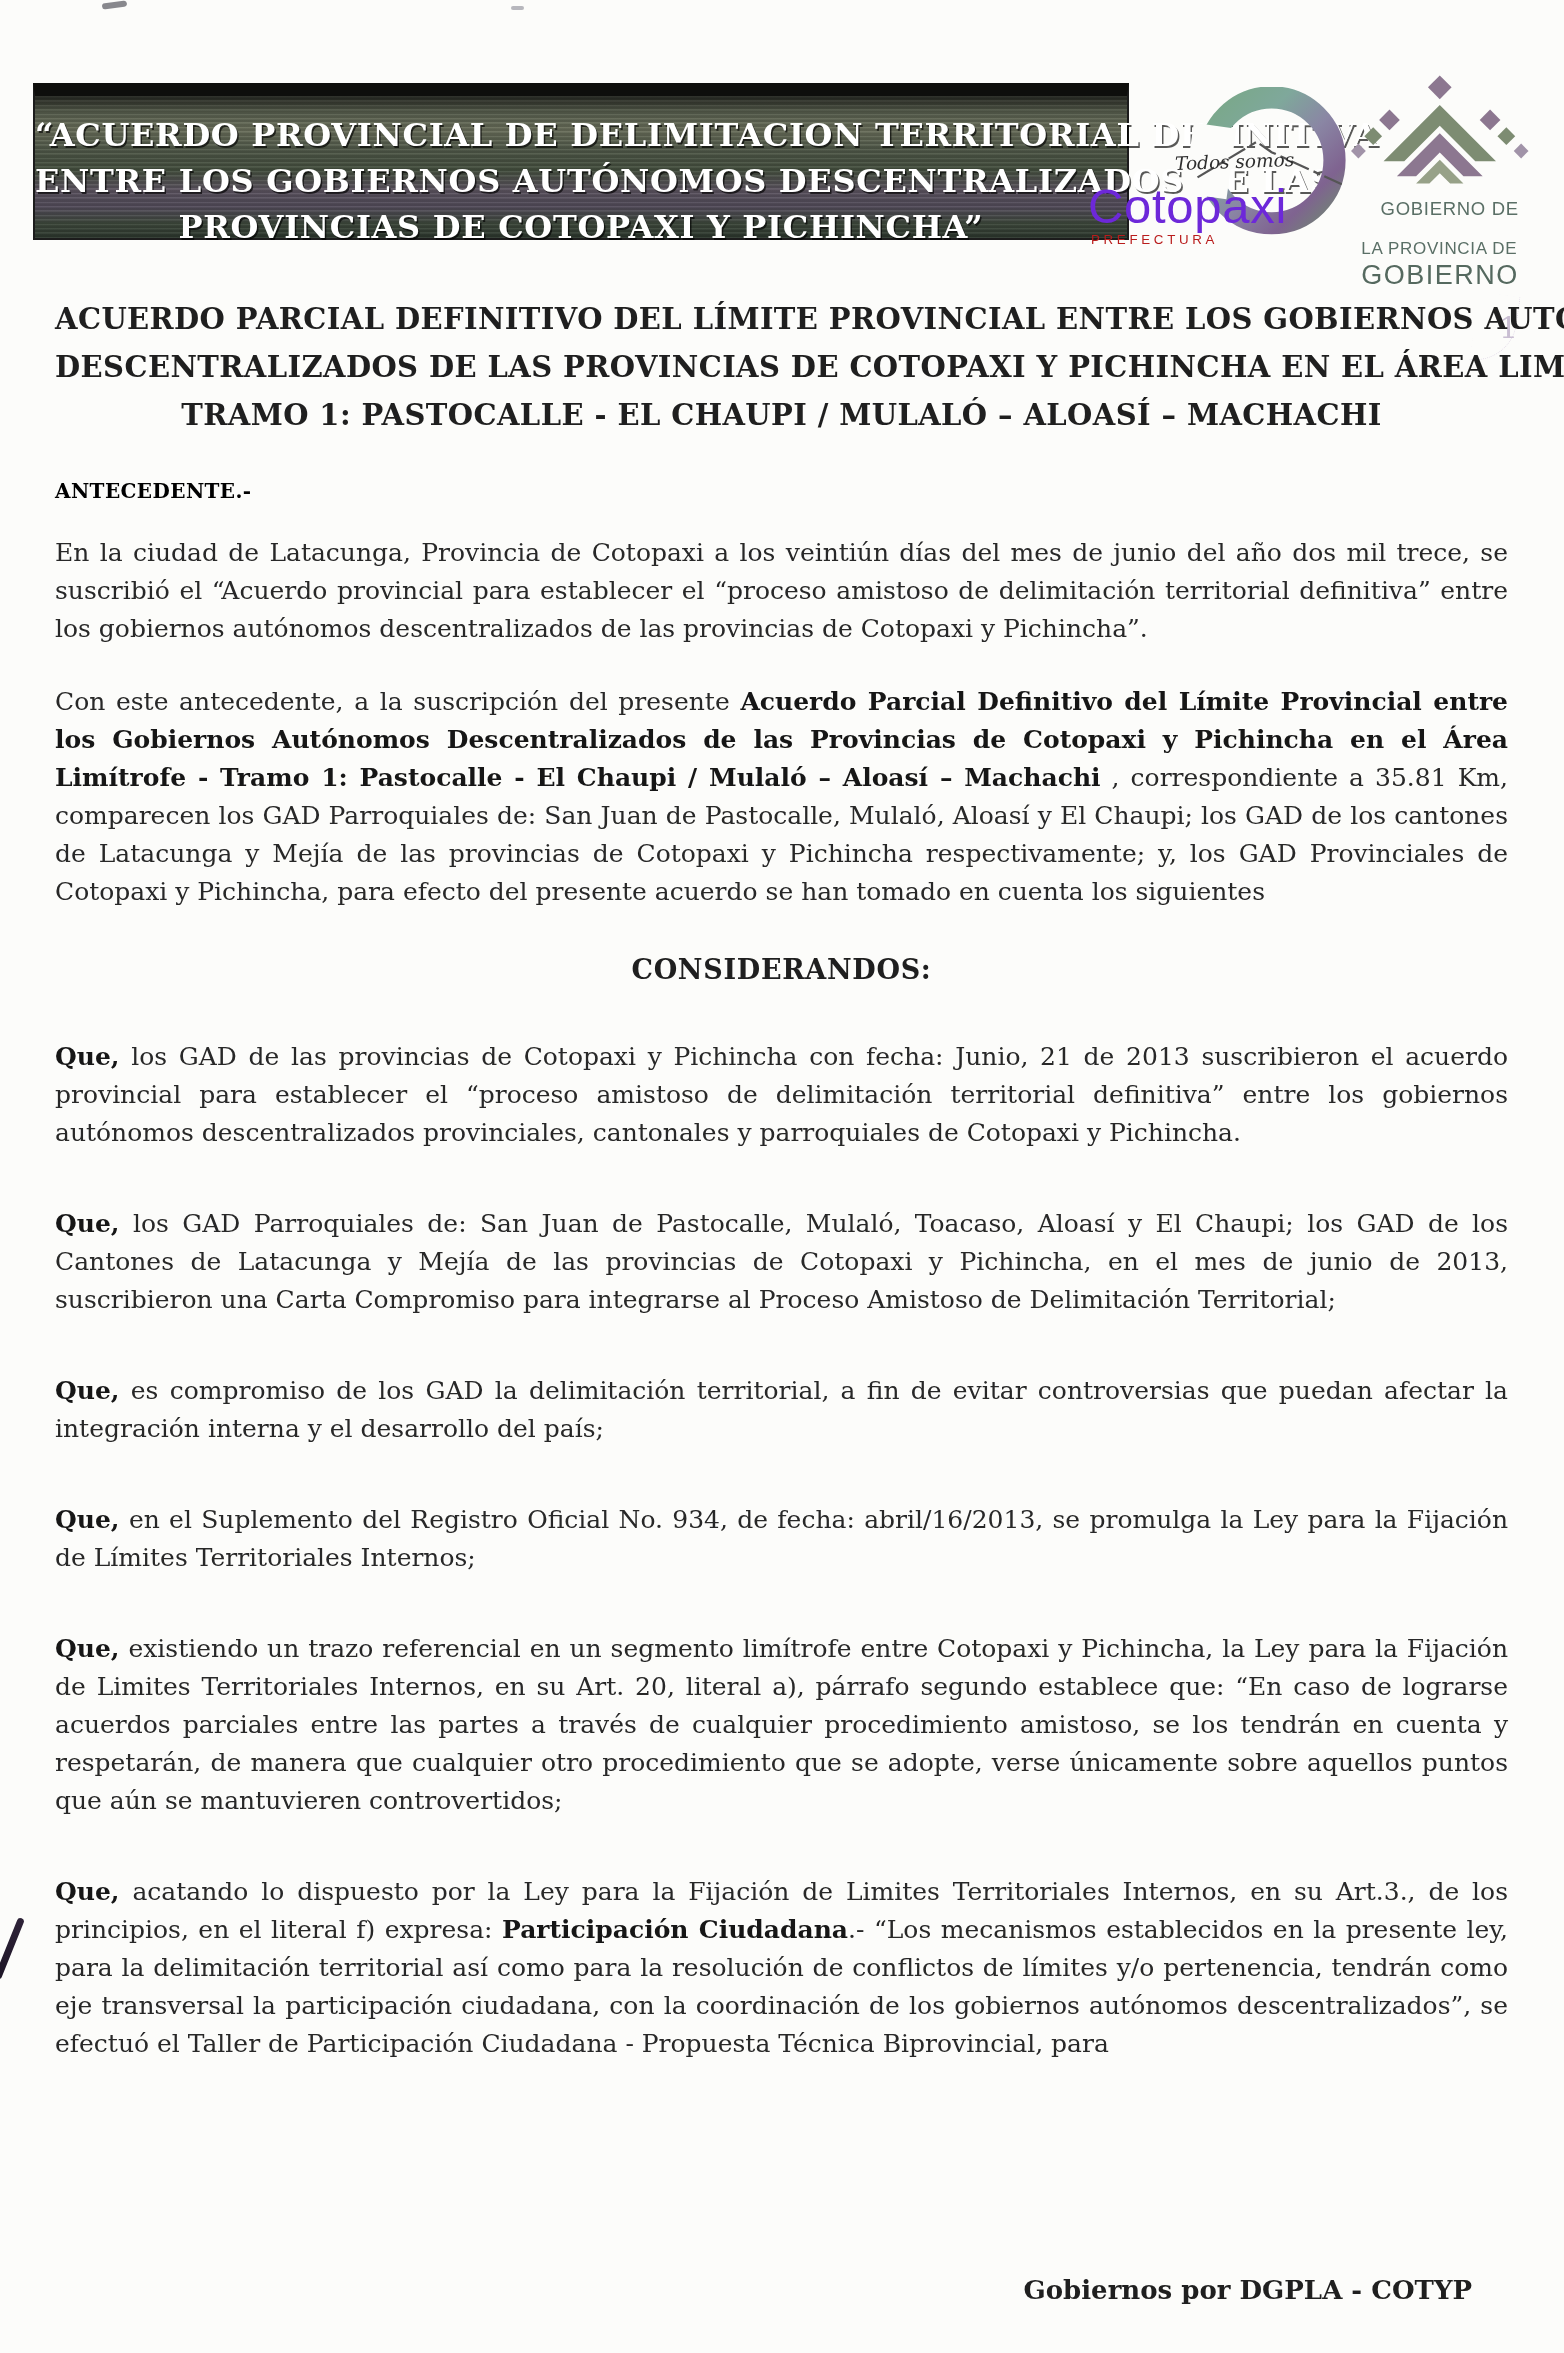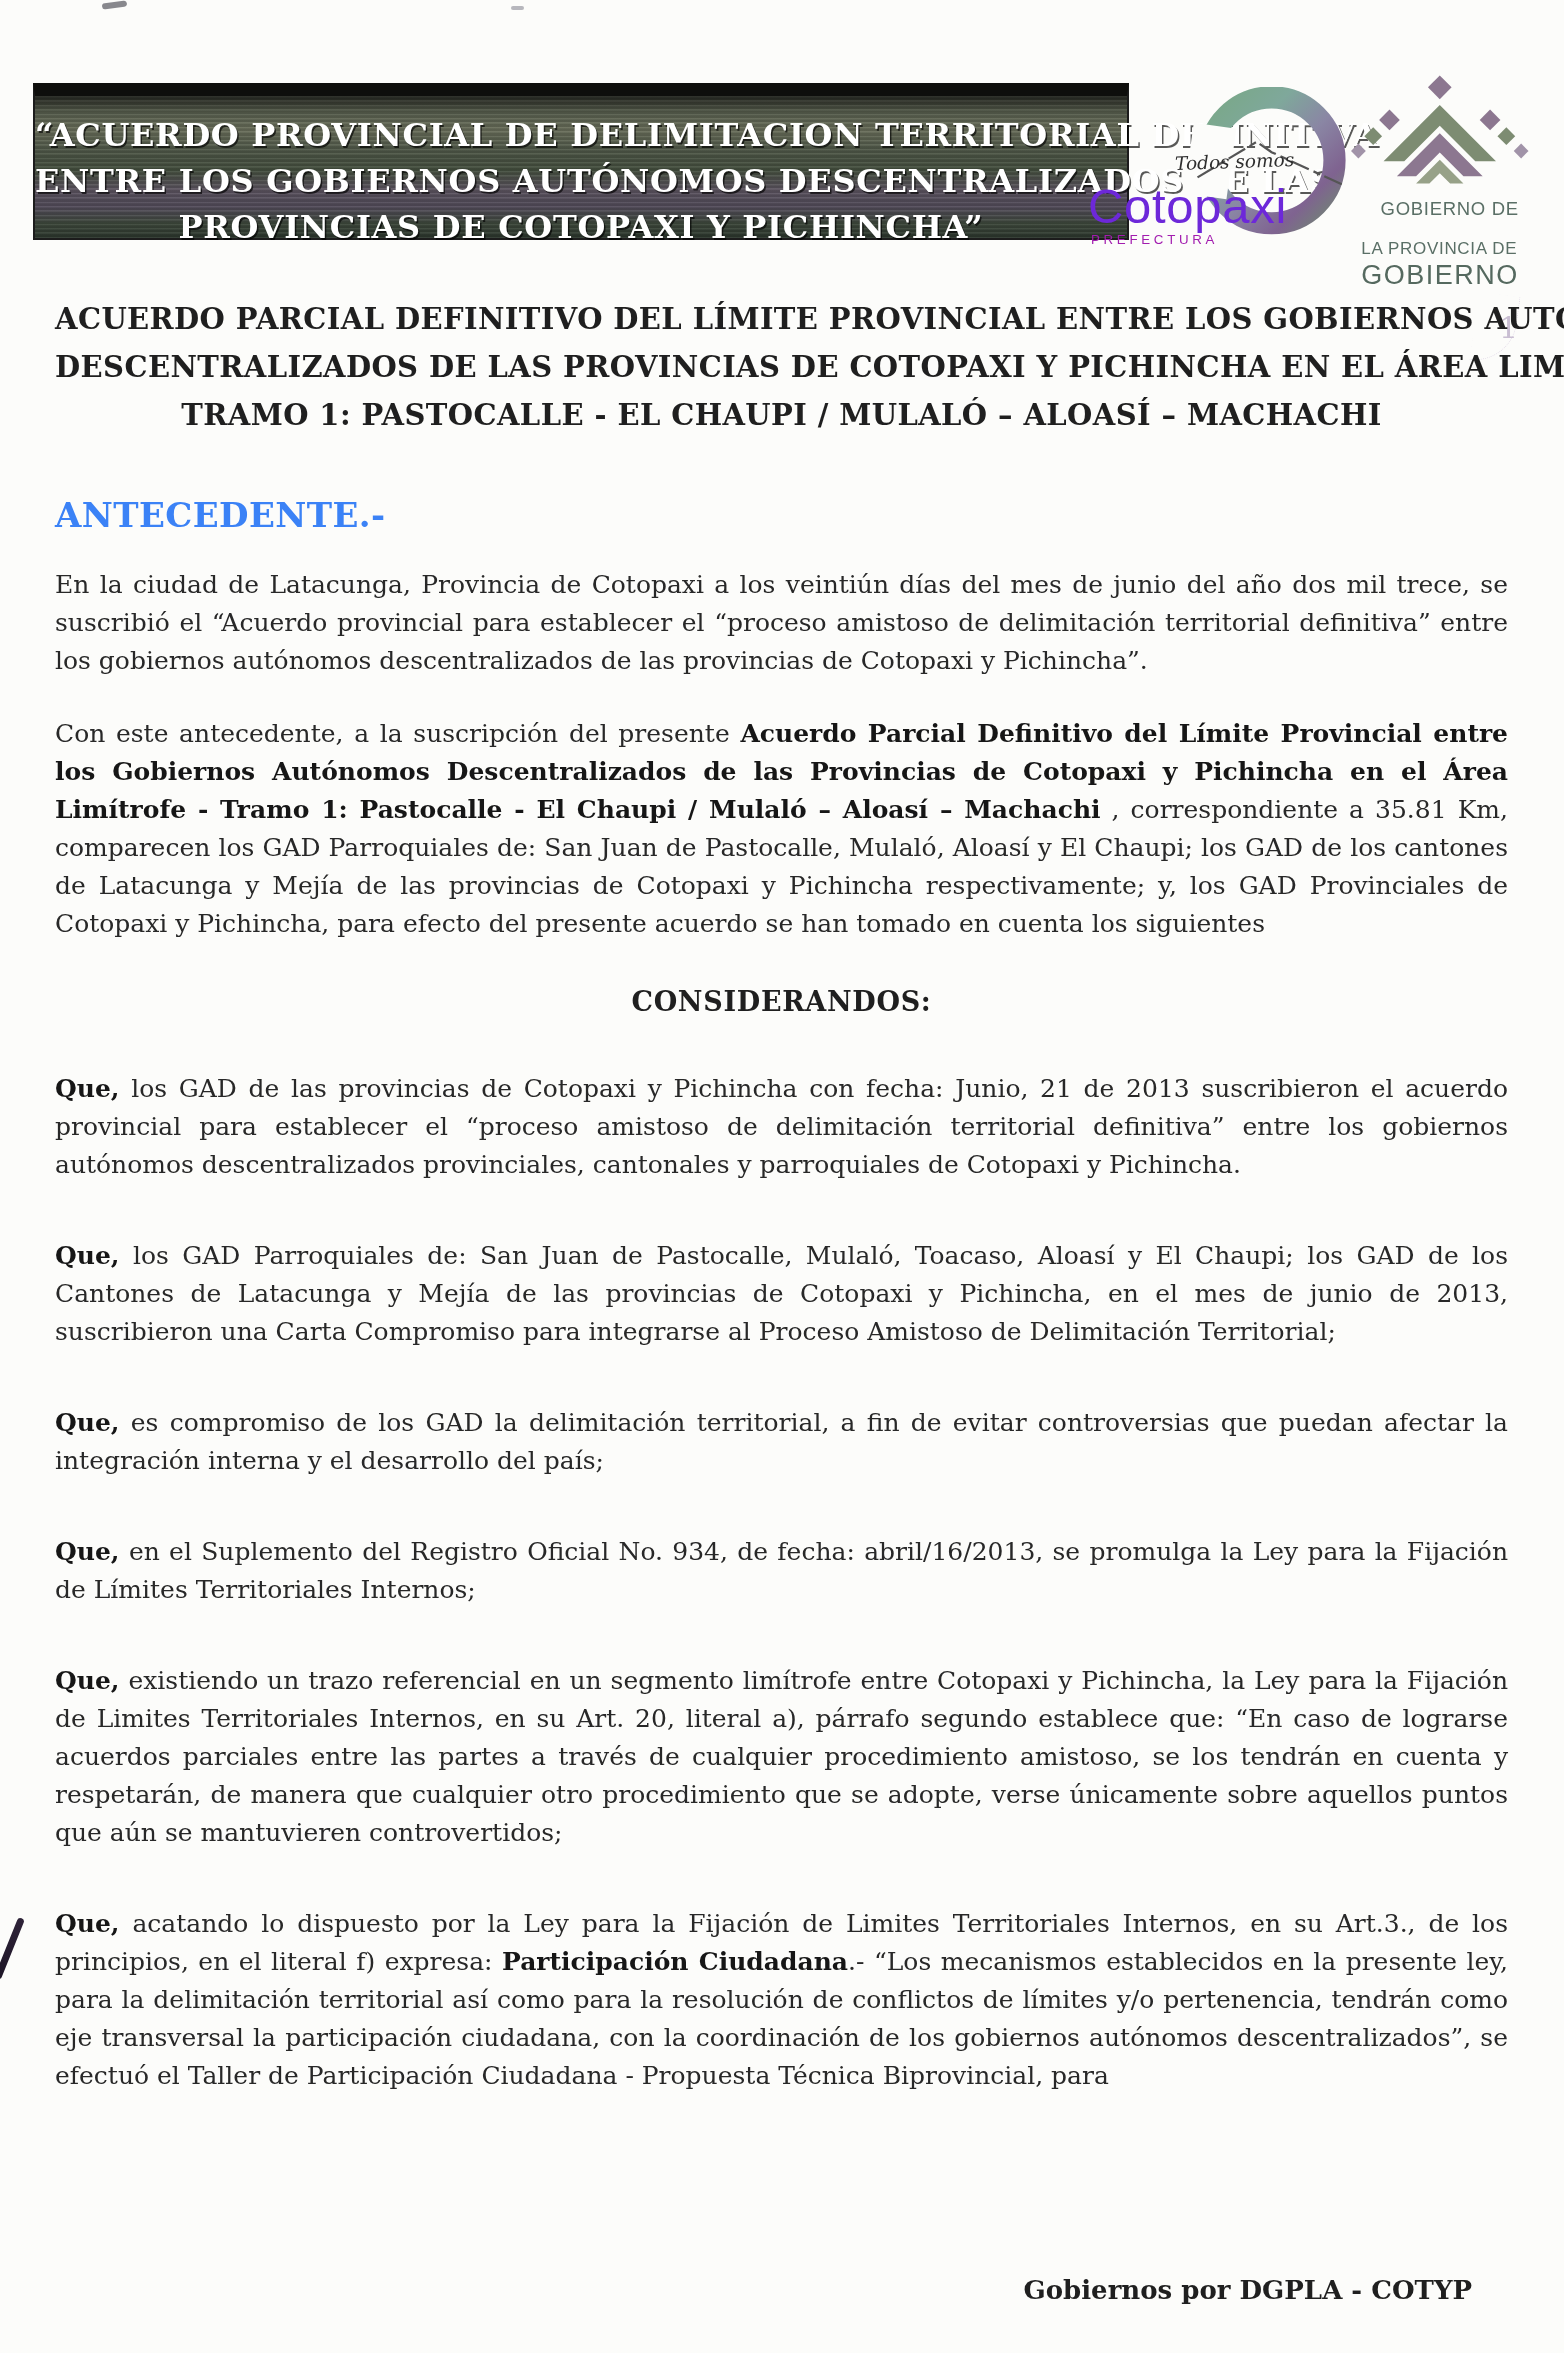--- a/index.html
+++ b/index.html
@@ -42,41 +42,41 @@
     font-size:18.5px;color:#2e2e2e;transform:rotate(-2deg);
   }
   .cotopaxi .wordmark{
     position:absolute;left:3px;top:83px;
     font-family:"Liberation Sans",sans-serif;
     font-size:49px;font-weight:400;color:#6d28d9;letter-spacing:0.7px;margin-top:8px;
   }
   .cotopaxi .sub{
     position:absolute;left:6px;top:145px;
     font-family:"Liberation Sans",sans-serif;
-    font-size:13.3px;color:#a21caf;letter-spacing:3.7px;
+    font-size:13.3px;color:#b91c1c;letter-spacing:3.7px;
   }
   .pichincha{position:absolute;left:1351px;top:71px;width:216px;height:194px;}
   .pichincha svg{position:absolute;left:0;top:0;}
   .pich-text{position:absolute;left:10.3px;top:127px;font-family:"Liberation Sans",sans-serif;color:#5a6f66;}
   .pich-l1{font-size:18.5px;letter-spacing:0.7px;line-height:21.4px;text-align:right;}
   .pich-l2{font-size:17px;letter-spacing:0.7px;line-height:21.4px;margin-top:19px;}
   .pich-l3{font-size:27px;letter-spacing:1.5px;line-height:31px;color:#55695f;}
   
   .doc{
     position:absolute;left:0;top:285px;width:1564px;
     padding:0 56px 0 55px;box-sizing:border-box;
   }
   .title-block{ text-align:center; margin-top:10.3px; }
   .title-line{
     font-size:29px;font-weight:bold;color:#1f1f1f;
     line-height:48px;white-space:nowrap;letter-spacing:0.4px;
   }
   .sec-heading{
-    margin-top:56px;
-    font-size:34px;font-weight:bold;color:#3b82f6;letter-spacing:0.4px;
+    margin-top:40px;
+    font-size:20px;font-weight:bold;color:#000000;letter-spacing:0.4px;
   }
   .para{
     font-size:25px;line-height:38px;text-align:justify;color:#282828;
   }
   .p-antecedente{margin-top:31px;}
   .p-intro{margin-top:35px;}
   .cons-heading{
     margin-top:43px;text-align:center;
     font-size:27px;font-weight:bold;color:#1f1f1f;letter-spacing:0.7px;
   }

